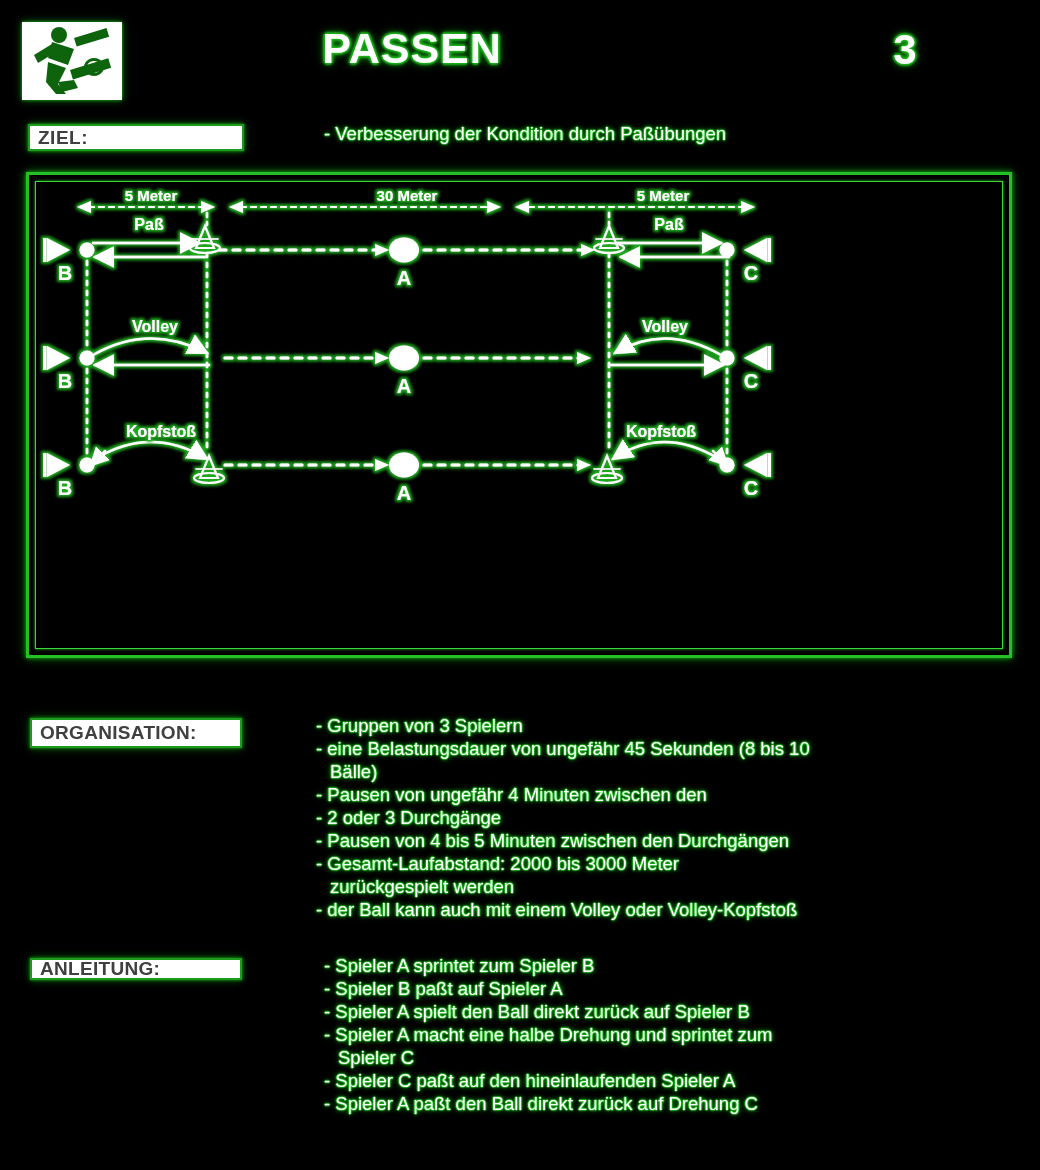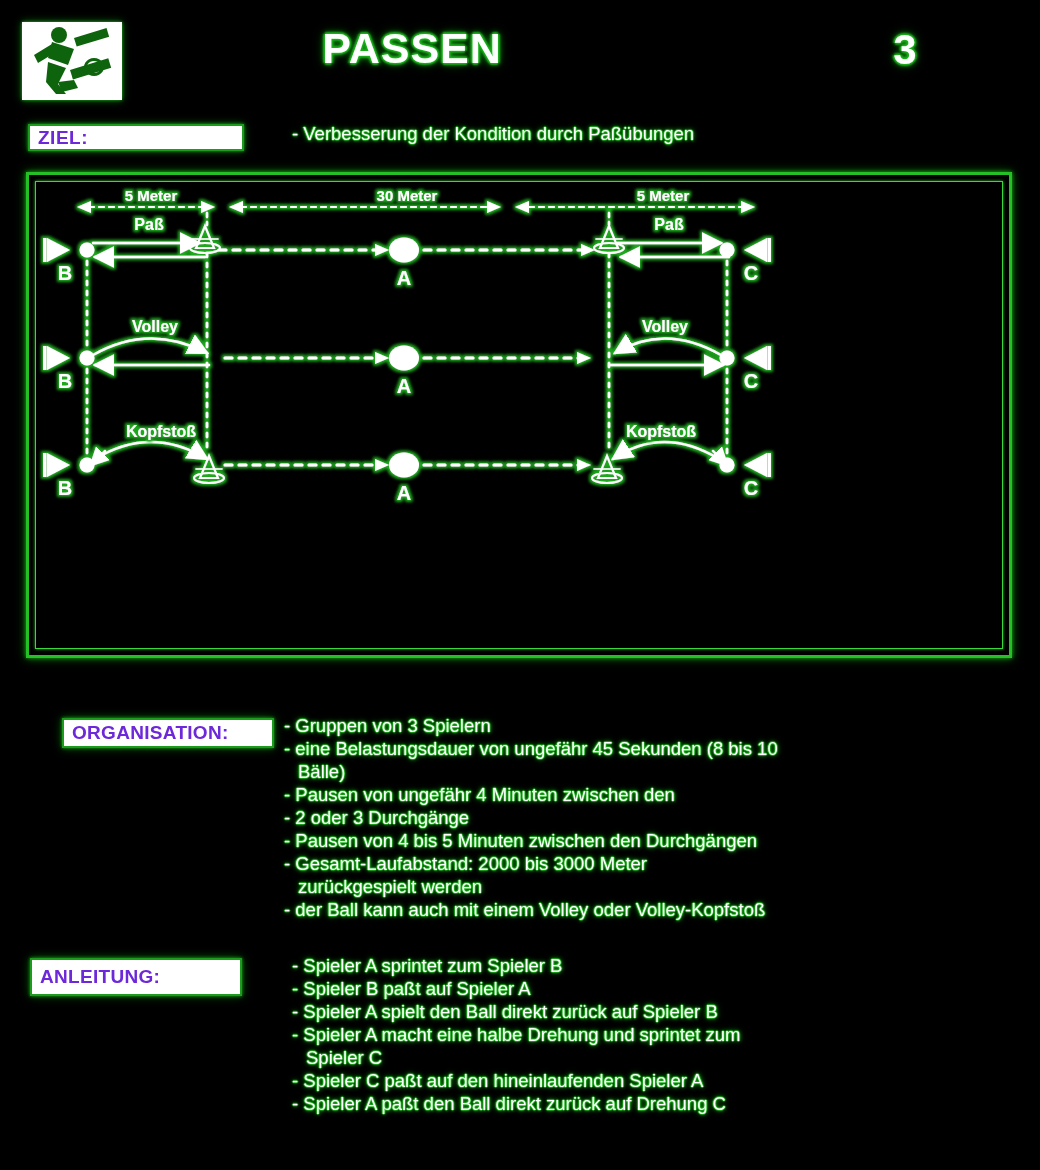--- a/index.html
+++ b/index.html
@@ -49,33 +49,33 @@
   #number{
     position:absolute;left:870px;top:26px;width:70px;text-align:center;
     font-size:42px;font-weight:bold;
   }
 
   
   .labelbox{
     position:absolute;background:#ffffff;
     border:2px solid #1c9c1c;
     box-shadow:0 0 3px #17a817,0 0 9px #0a5f0a;
-    color:#6d28d9;
+    color:#404040;
     font-weight:bold;
     display:flex;align-items:center;
     padding-left:8px;
     box-sizing:border-box;
   }
   #ziel-label{left:28px;top:124px;width:216px;height:27px;font-size:19px;letter-spacing:0.5px;}
-  #org-label{left:30px;top:718px;width:212px;height:30px;font-size:19px;letter-spacing:0.3px;margin-left:32px;}
-  #anl-label{left:30px;top:958px;width:212px;height:38px;font-size:19px;letter-spacing:0.3px;}
+  #org-label{left:30px;top:718px;width:212px;height:30px;font-size:19px;letter-spacing:0.3px;}
+  #anl-label{left:30px;top:958px;width:212px;height:22px;font-size:19px;letter-spacing:0.3px;}
 
   
   .textblock{position:absolute;font-size:18.5px;line-height:23px;}
-  .textblock .line{white-space:pre;}
+  .textblock .line{white-space:pre;margin-left:32px;}
   .textblock .cont{padding-left:14px;}
   #ziel-text{left:292px;top:122px;width:700px;}
   #org-text{left:284px;top:714px;width:700px;}
   #anl-text{left:292px;top:954px;width:700px;}
 
   
   #frame{
     position:absolute;left:26px;top:172px;width:986px;height:486px;
     border:3px solid #25c025;
     box-sizing:border-box;

